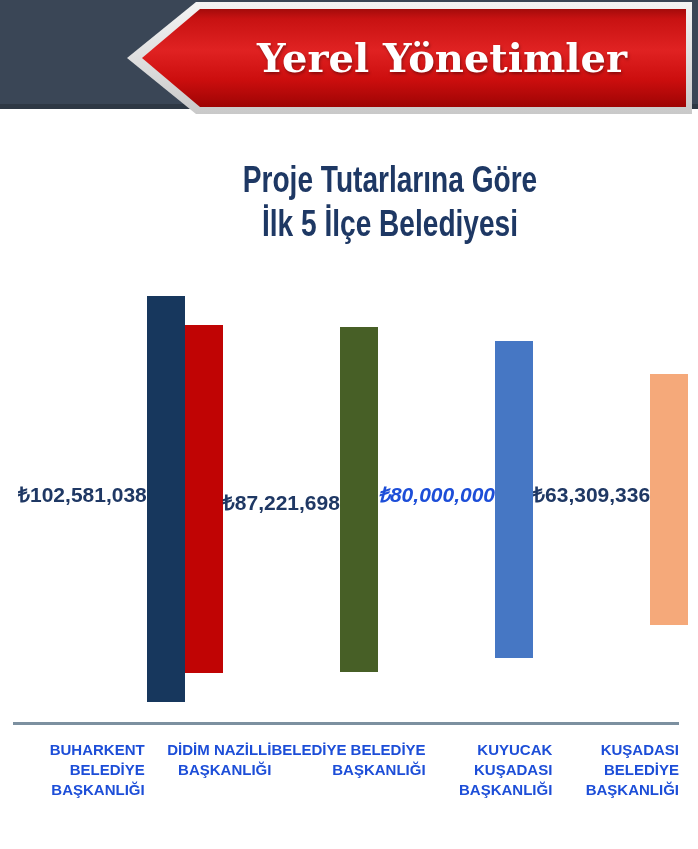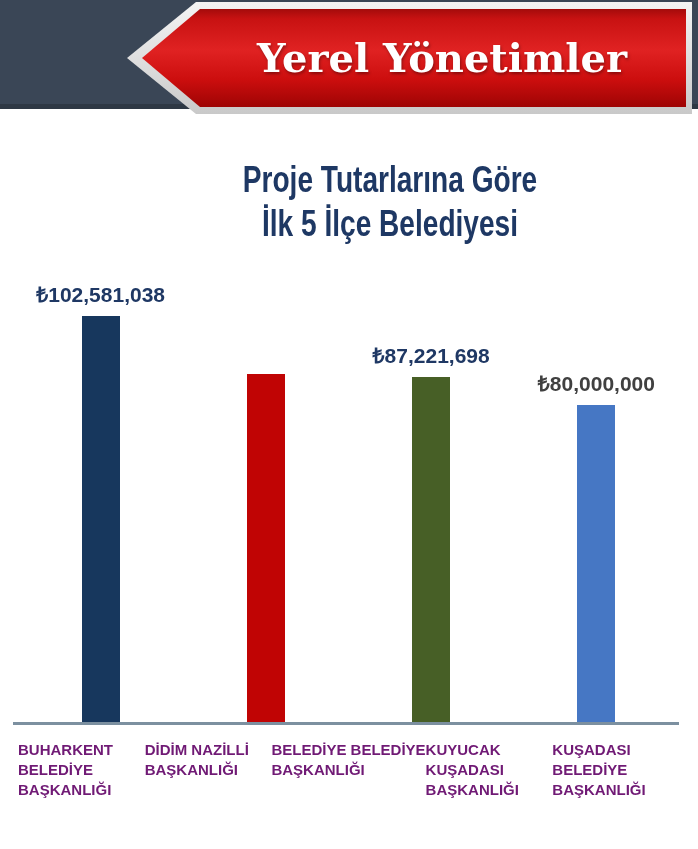--- a/index.html
+++ b/index.html
@@ -37,41 +37,41 @@
     transform:scaleX(0.78);transform-origin:50% 0;
     letter-spacing:0px;
   }
 
   
   .chart-cols{
     position:absolute;left:18px;top:276px;width:661px;height:446px;
     display:flex;align-items:flex-end;
   }
   .col{
-    flex:1 1 0;display:flex;flex-direction:column;
+    flex:1 1 0;display:flex;flex-direction:row;
     align-items:center;justify-content:flex-end;height:100%;
   }
   .val{
     font-weight:bold;font-size:21px;line-height:24px;
     margin-bottom:9px;white-space:pre;
   }
   .bar{width:38px;height:0;}
 
   .axis-line{
     position:absolute;left:13px;top:722px;width:666px;height:3px;
   }
 
   .cat-row{
     position:absolute;left:18px;top:740px;width:661px;
     display:flex;align-items:flex-start;
   }
   .cat{
-    flex:1 1 0;text-align:left;
+    flex:1 1 0;text-align:right;
     font-weight:bold;font-size:15px;line-height:20px;
-    color:#701a75;white-space:pre;overflow:visible;
+    color:#1d4ed8;white-space:pre;overflow:visible;
   }
 </style>
 </head>
 <body>
 
 <div class="page">
 
   <div class="header">
     <div class="navy-bar" style="background: rgb(58, 70, 86);"></div>
     <svg class="ribbon-svg" width="698" height="126" viewBox="0 0 698 126">
@@ -104,22 +104,26 @@
       <div class="bar" style="height: 406px; background: rgb(23, 55, 93);"></div>
     </div>
     <div class="col">
       <div class="bar" style="height: 348px; background: rgb(192, 4, 4);"></div>
     </div>
     <div class="col">
       <div class="val" style="color: rgb(31, 56, 100); margin-top: 16px;">₺87,221,698</div>
       <div class="bar" style="height: 345px; background: rgb(71, 95, 38);"></div>
     </div>
     <div class="col">
-      <div class="val" style="color: #404040;">₺80,000,000</div>
+      <div class="val" style="color: #1d4ed8; font-style: italic;">₺80,000,000</div>
       <div class="bar" style="height: 317px; background: rgb(70, 119, 196);"></div>
+    </div>
+    <div class="col">
+      <div class="val" style="color: rgb(31, 56, 100);">₺63,309,336</div>
+      <div class="bar" style="height: 251px; background: rgb(245, 169, 122);"></div>
     </div>
   </div>
 
   <div class="axis-line" style="background: rgb(124, 144, 160);"></div>
 
   <div class="cat-row">
     <div class="cat">BUHARKENT
 BELEDİYE
 BAŞKANLIĞI</div>
     <div class="cat">DİDİM NAZİLLİ

